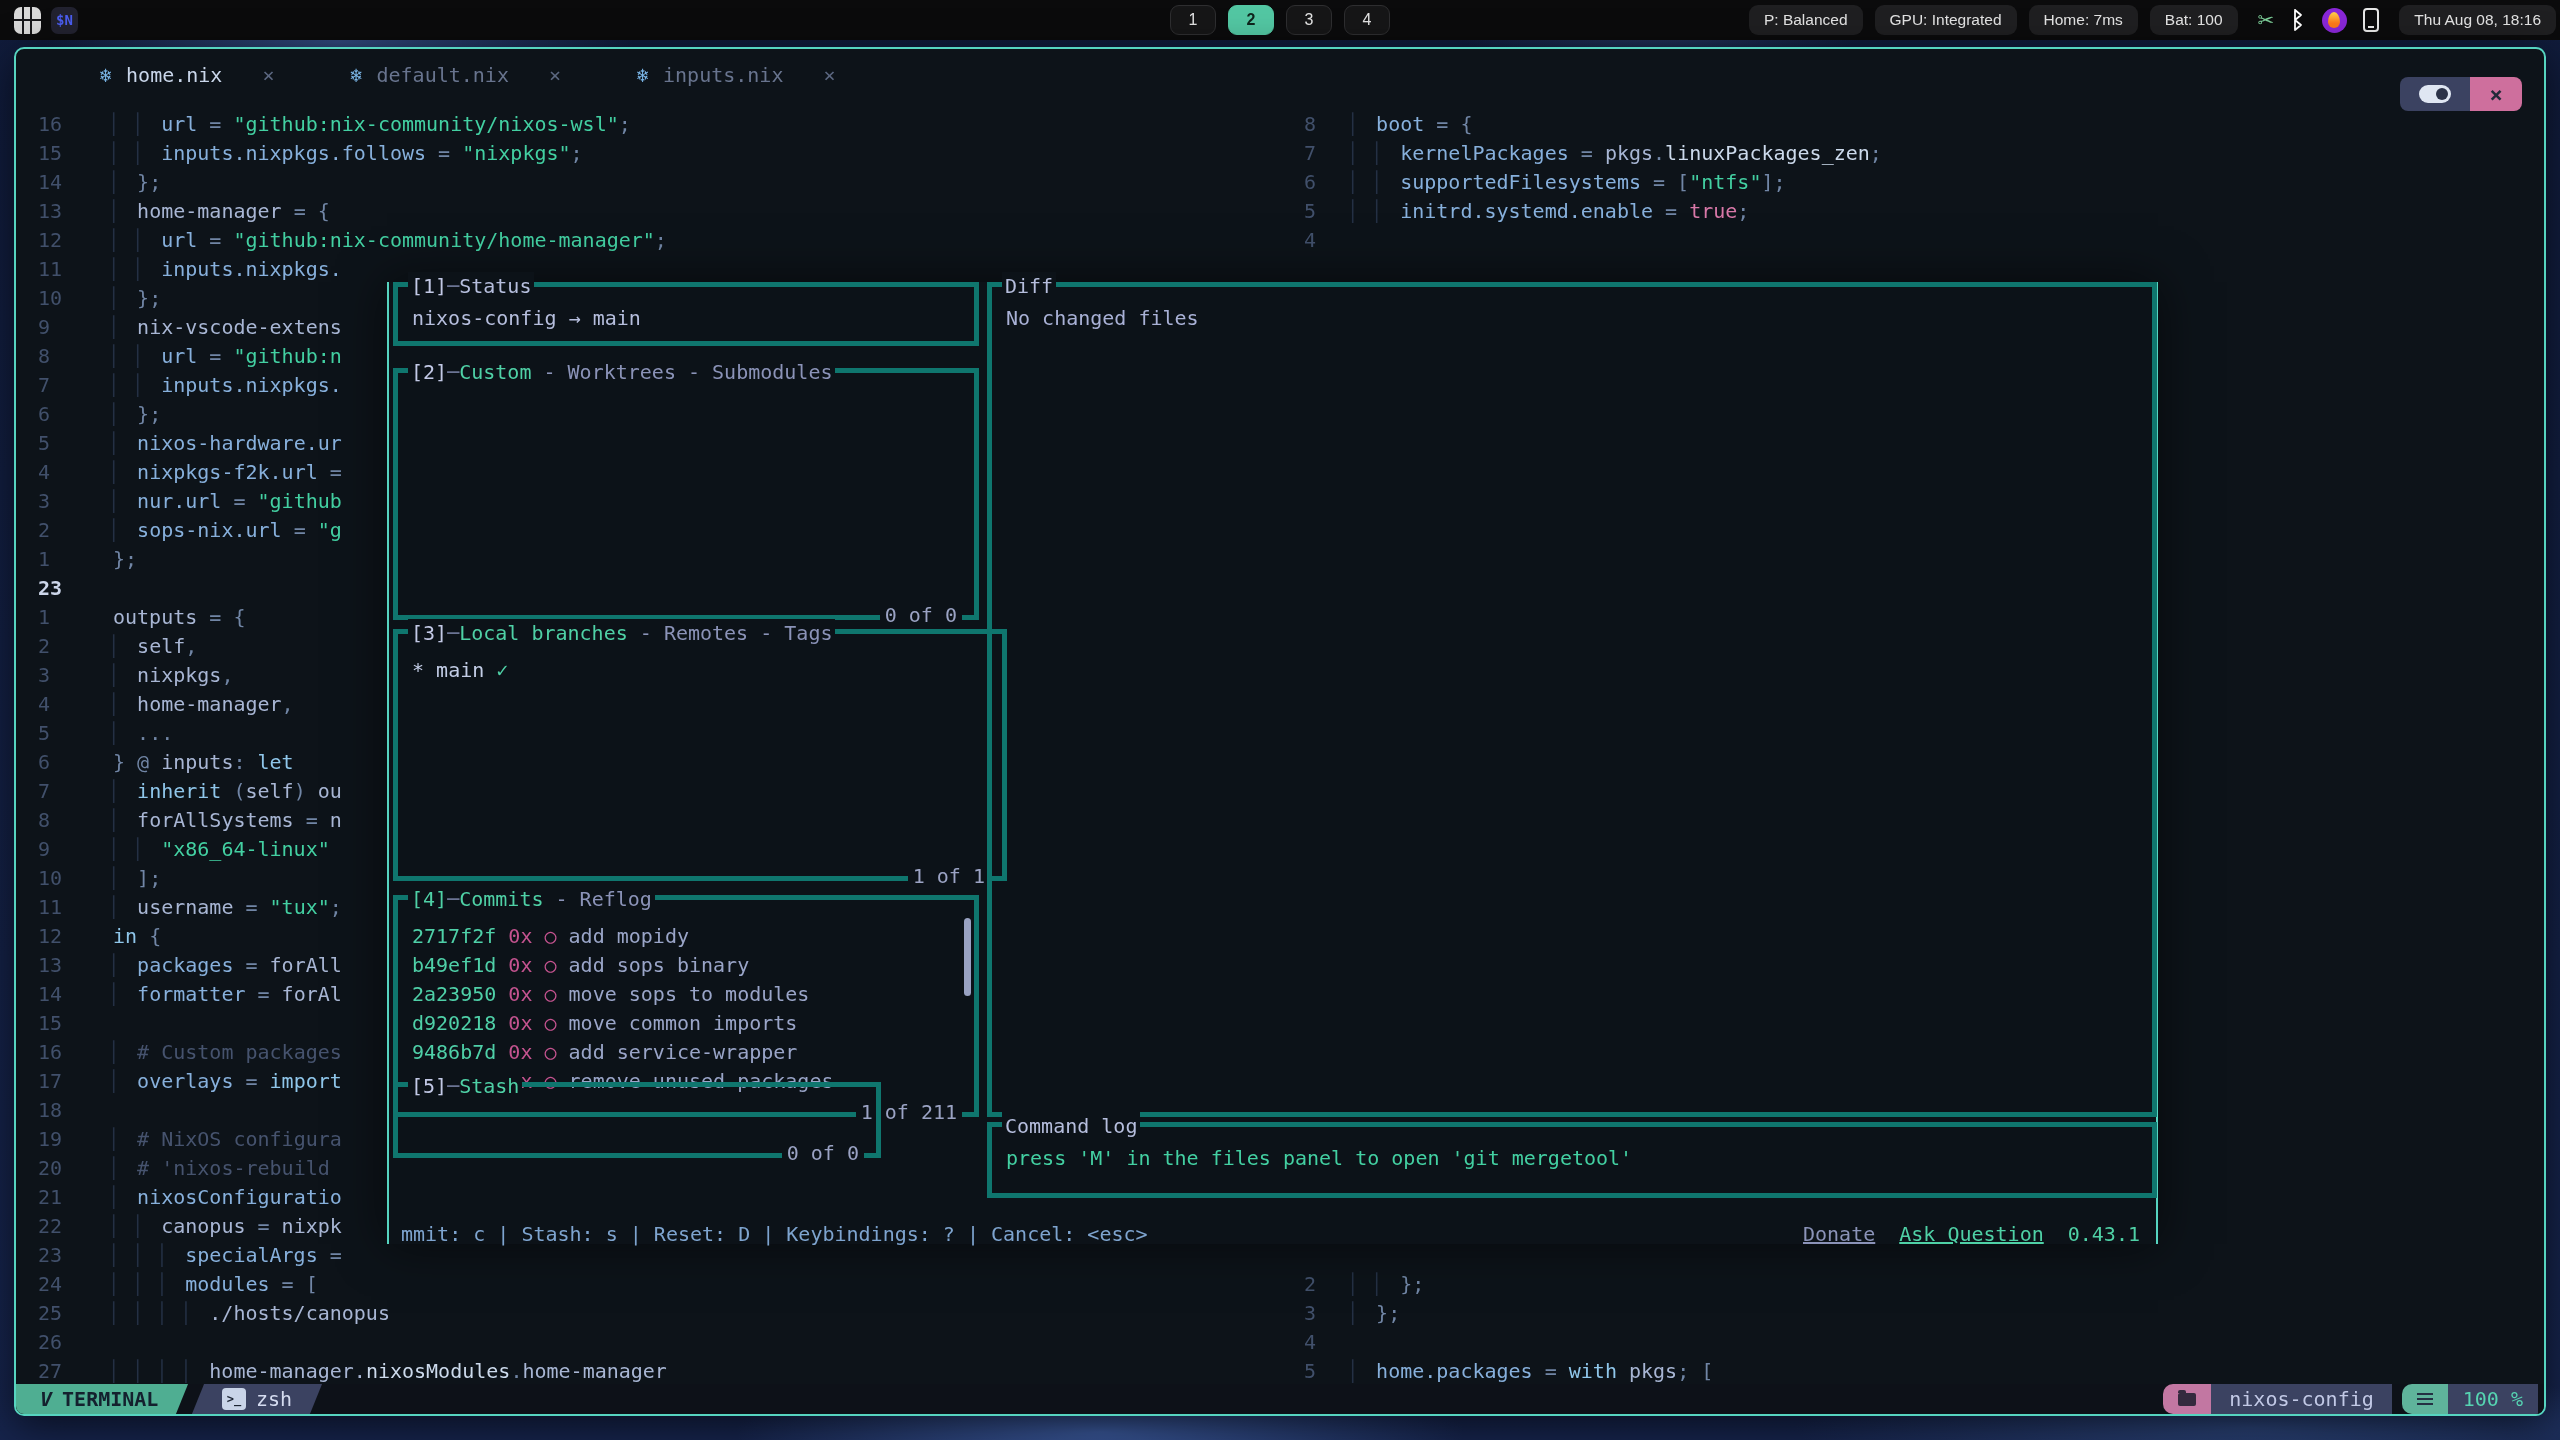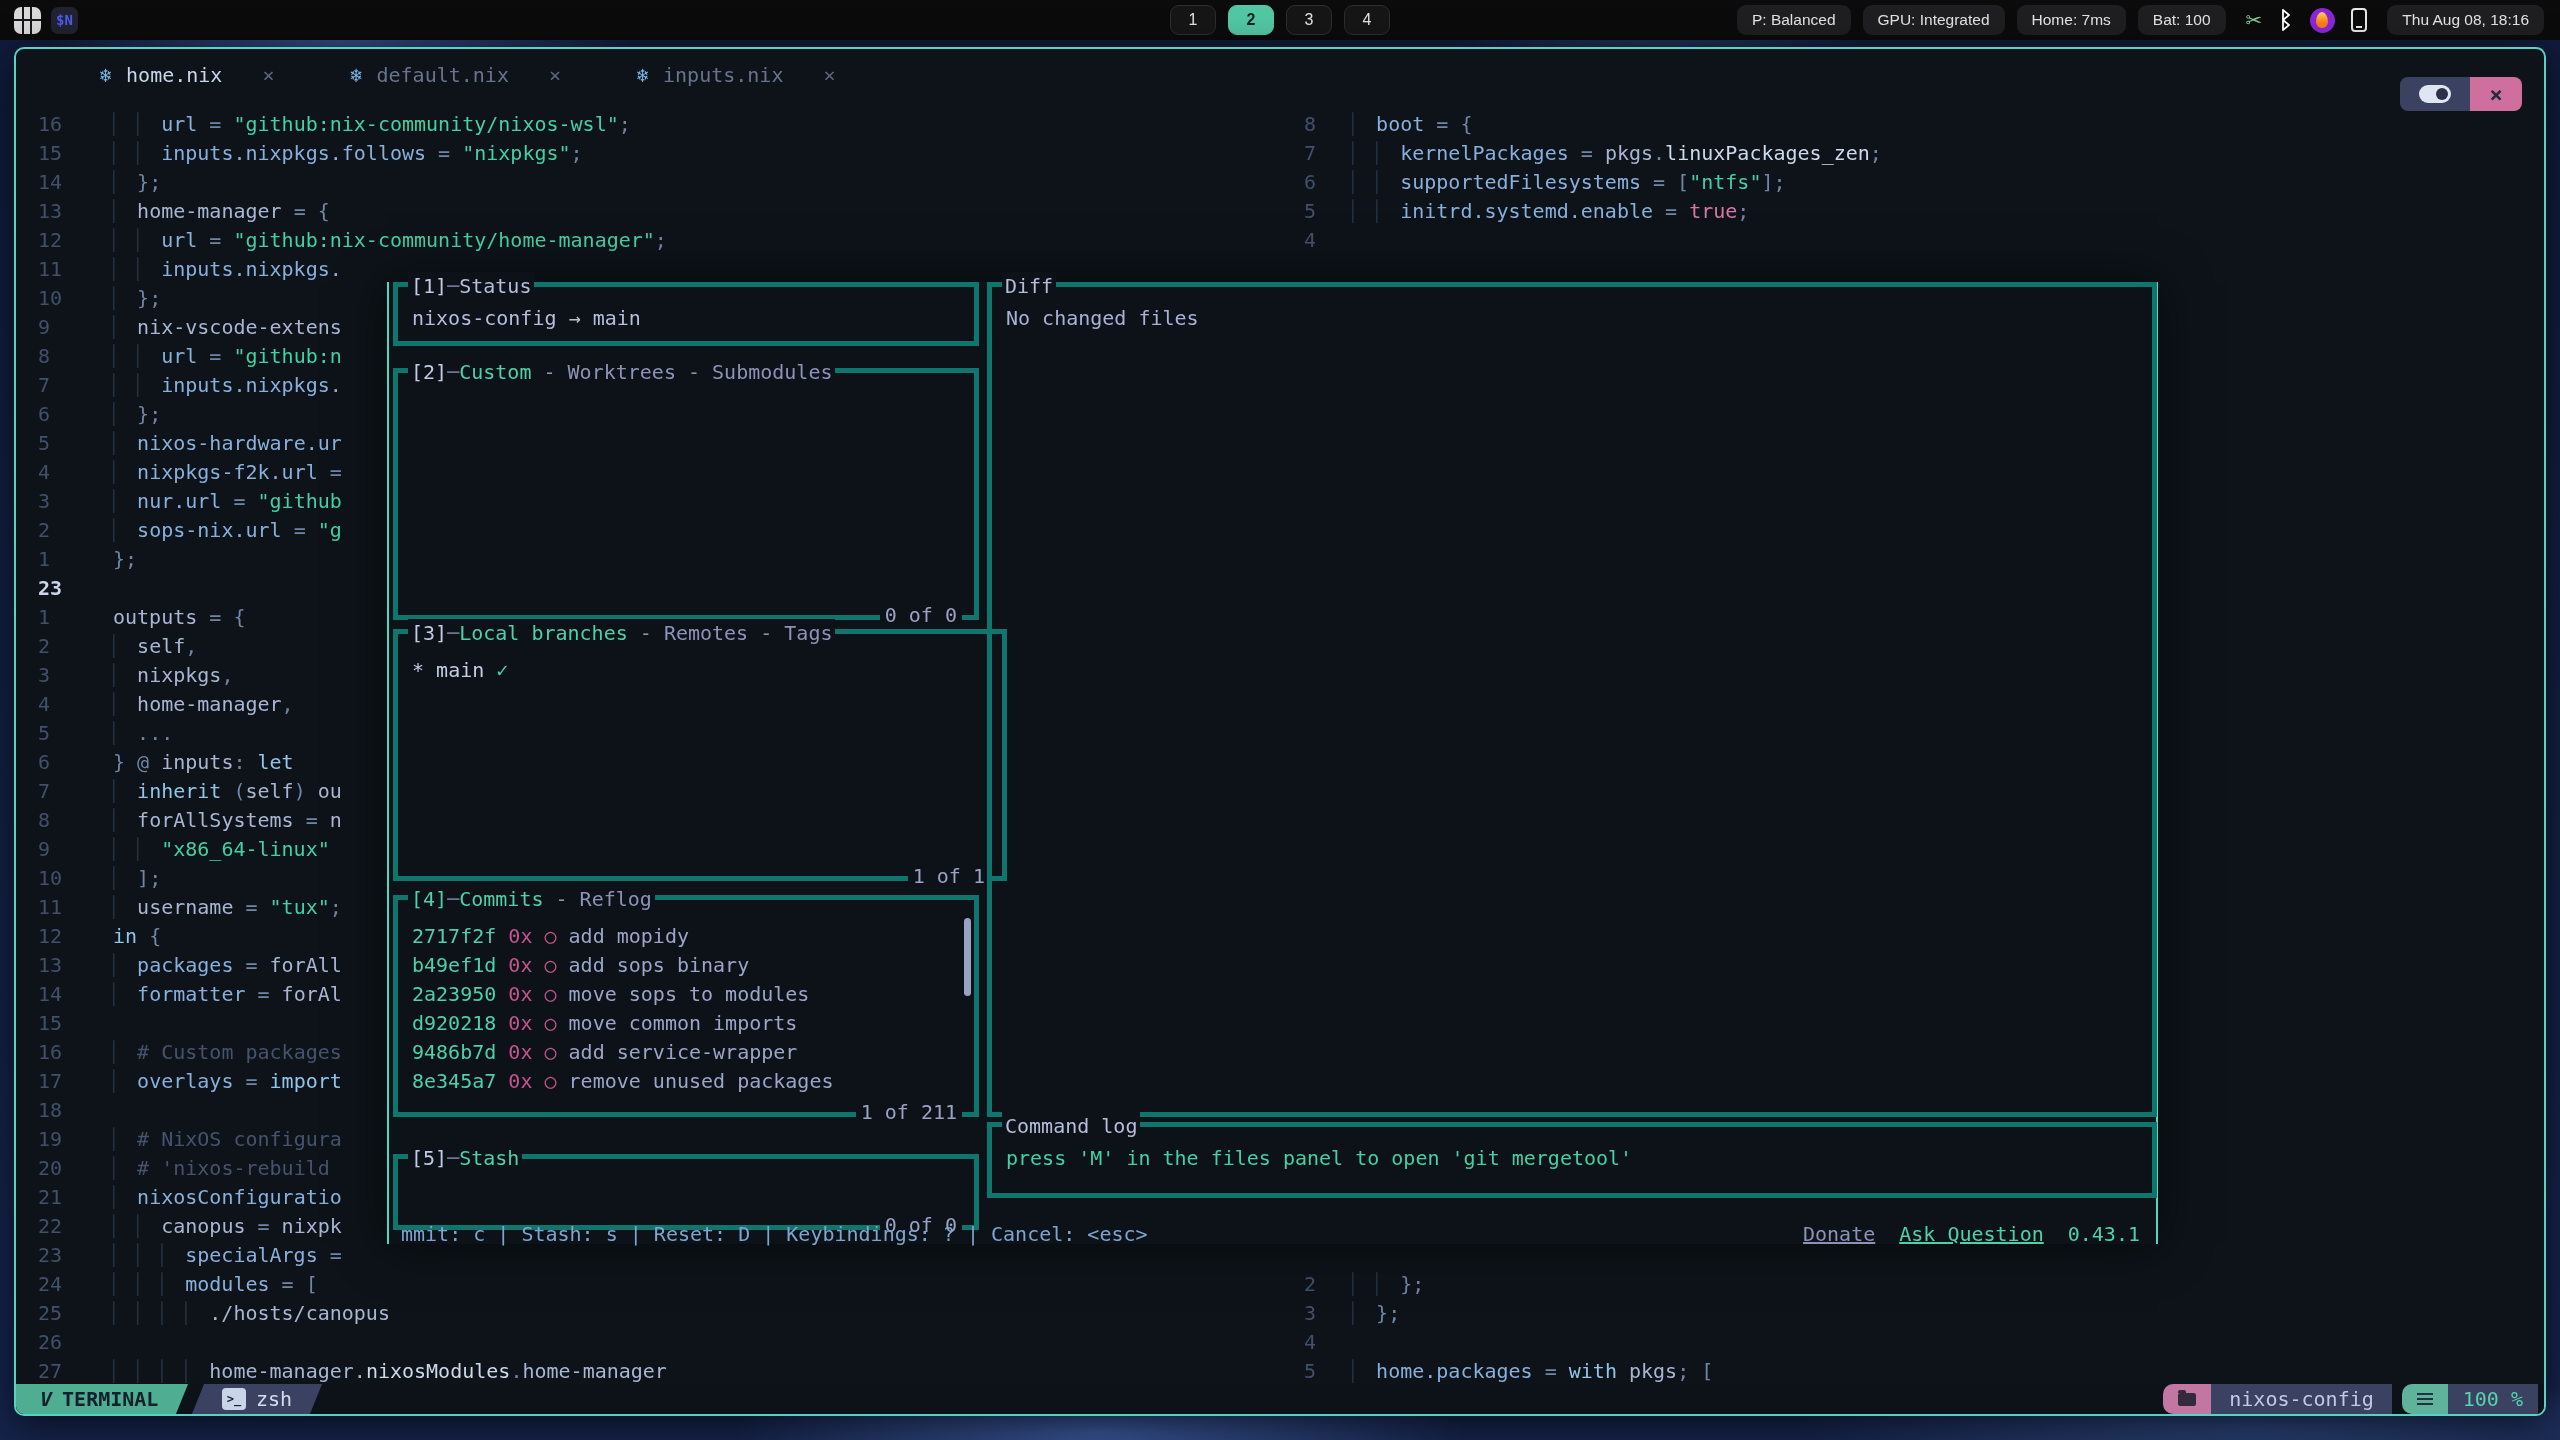--- a/index.html
+++ b/index.html
@@ -17,21 +17,21 @@
   .tb-left{display:flex;gap:10px;align-items:center;padding-left:14px}
   .icon-grid{width:27px;height:27px;border-radius:7px;background:#d9d9d9;
      background-image:linear-gradient(to right,transparent 8px,#17171a 8px,#17171a 10px,transparent 10px,transparent 16px,#17171a 16px,#17171a 18px,transparent 18px),
                       linear-gradient(to bottom,transparent 12px,#17171a 12px,#17171a 14px,transparent 14px);}
   .icon-app{width:27px;height:27px;border-radius:7px;background:#222230;color:#4a5df0;
      font-family:"DejaVu Sans Mono",monospace;font-weight:bold;font-size:14px;display:flex;align-items:center;justify-content:center}
   .tb-ws{position:absolute;left:50%;top:0;height:40px;transform:translateX(-50%);display:flex;gap:12px;align-items:center}
   .ws{min-width:46px;height:30px;border-radius:9px;background:#161617;border:1px solid #2e2e30;color:#e3e3e3;
      display:flex;align-items:center;justify-content:center;font-size:16px}
   .ws.on{background:#53c7a3;border-color:#53c7a3;color:#0f241c;font-weight:bold}
-  .tb-right{margin-left:auto;display:flex;align-items:center;gap:12px;padding-right:16px}
+  .tb-right{margin-left:auto;display:flex;align-items:center;gap:12px;padding-right:4px}
   .pill{height:30px;border-radius:9px;background:#1f1f21;color:#e3e3e3;font-size:15.5px;display:flex;align-items:center;padding:0 15px;white-space:nowrap}
   .tray{display:flex;align-items:center;gap:16px;padding:0 8px}
   .ic-sc{color:#7ed09a;font-size:20px;line-height:1}
   .ic-fl{width:25px;height:25px;border-radius:50%;background:#8a27d8;position:relative}
   .ic-fl::after{content:"";position:absolute;left:6px;top:4px;width:12px;height:16px;border-radius:50% 50% 50% 50%/62% 62% 38% 38%;
      background:linear-gradient(#ffd24a,#ff7a1a 70%)}
   .ic-ph{width:16px;height:24px;border:2px solid #e8e8e8;border-radius:4px;position:relative}
   .ic-ph::after{content:"";position:absolute;left:3px;bottom:2px;width:6px;height:2px;background:#e8e8e8}
 
   
@@ -74,21 +74,21 @@
      border-left:2px solid #56d4c0;border-right:2px solid #56d4c0;box-shadow:0 0 46px rgba(0,0,0,.55)}
   .lg-panel{position:absolute;border:5px solid #0f766e;border-radius:0}
   .p-title{position:absolute;top:-15px;left:10px;background:#0c1218;padding:0 3px;white-space:pre}
   .t-num{color:#c3c9e6}.t-num.on{color:#4fd1a6}
   .t-on{color:#4fd1a6}.t-off{color:#8b93b8}.t-plain{color:#b6bedd}.t-dash{color:#6f7899}
   .p-count{position:absolute;bottom:-15px;right:12px;background:#0c1218;padding:0 5px;color:#9ba3c4}
   #p-status{left:4px;top:0;width:586px;height:64px}
   #p-files{left:4px;top:86px;width:586px;height:252px}
   #p-branches{left:4px;top:347px;width:614px;height:252px}
   #p-commits{left:4px;top:613px;width:586px;height:222px}
-  #p-stash{left:4px;top:872px;width:586px;height:76px}
+  #p-stash{left:4px;top:800px;width:488px;height:76px}
   #p-diff{left:598px;top:0;width:1170px;height:835px}
   #p-cmdlog{left:598px;top:840px;width:1170px;height:76px}
   .p-body{padding:17px 14px 0 14px;white-space:pre}
   #p-branches .p-body{padding-top:22px}
   #p-commits .p-body{padding-top:22px}
   .st-txt{color:#b6bedd}
   .br-star,.br-name{color:#c3cde6}.br-check{color:#4fd1a6}
   .diff-txt{color:#a9b1d6}
   .log-txt{color:#43d0a2}
   .commit{white-space:pre}

